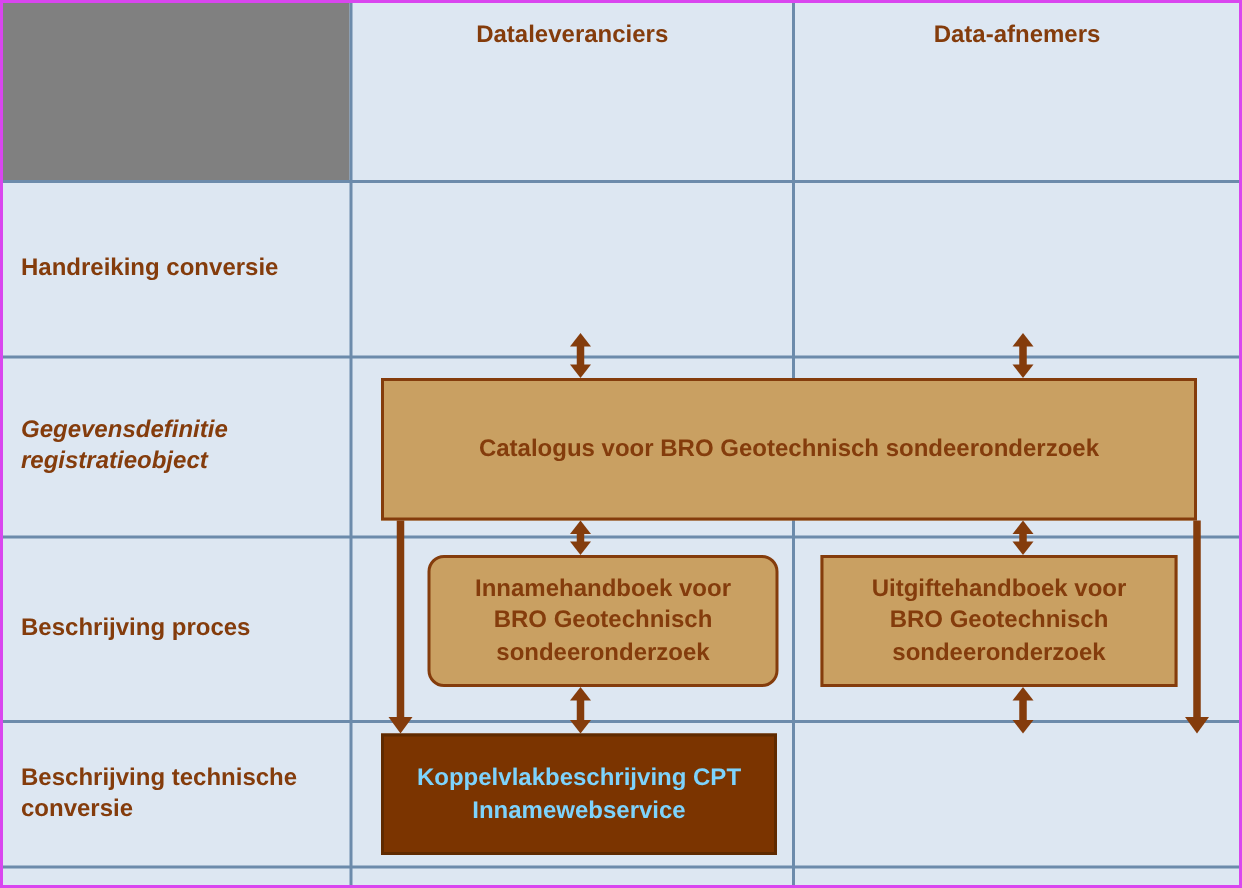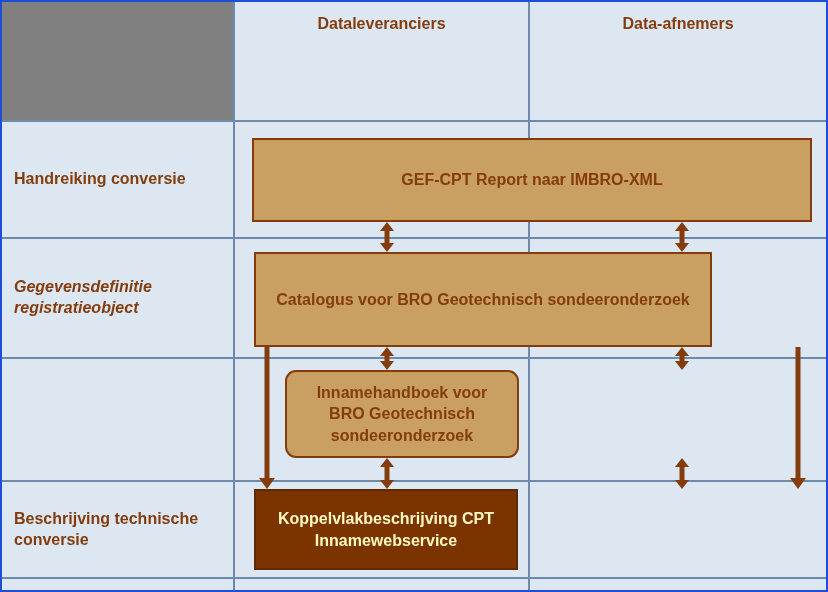--- a/index.html
+++ b/index.html
@@ -1,21 +1,21 @@
 <!DOCTYPE html>
 <html><head>
 <meta charset="utf-8">
 <style>
   * { margin:0; padding:0; box-sizing:border-box; }
   html,body { background:#ffffff; }
   body { font-family:"Liberation Sans", sans-serif; }
 
   .canvas {
     position:relative; width:828px; height:592px;
-    background:#dde7f2; border:2px solid #1d4ed8; overflow:hidden;
+    background:#dde7f2; border:2px solid #d946ef; overflow:hidden;
   }
 
   .gridline { position:absolute; background:#6c8bab; }
   .gridline.v { width:2px; top:0; height:588px; }
   .gridline.h { height:2px; left:0; width:824px; }
 
   .corner { position:absolute; left:0; top:0; width:231px; height:118px; background:#808080; }
 
   .colhead {
     position:absolute; top:6px; height:32px;
@@ -29,21 +29,21 @@
     padding-left:12px; padding-right:24px;
     font-weight:bold; font-size:16px; color:#843c0c; line-height:1.3;
   }
 
   .box {
     position:absolute; background:#c9a062; border:2px solid #843c0c;
     display:flex; align-items:center; justify-content:center;
     text-align:center; font-weight:bold; font-size:16px; color:#843c0c;
     line-height:1.35; padding:4px 20px;
   }
-  .box.dark { background:#7b3400; border-color:#5f2a00; color:#fef9c3; }
+  .box.dark { background:#7b3400; border-color:#5f2a00; color:#7dd3fc; }
 
   svg.arrows { position:absolute; left:0; top:0; pointer-events:none; }
 </style>
 </head>
 <body>
 
 <div class="canvas">
 
   <div class="corner"></div>
   <div class="gridline v" style="left:231px;"></div>
@@ -52,25 +52,26 @@
   <div class="gridline h" style="top:235px;"></div>
   <div class="gridline h" style="top:355px;"></div>
   <div class="gridline h" style="top:478px;"></div>
   <div class="gridline h" style="top:575px;"></div>
 
   <div class="colhead" style="left:233px; width:293px;">Dataleveranciers</div>
   <div class="colhead" style="left:528px; width:296px;text-align:right;">Data-afnemers</div>
 
   <div class="rowlabel" style="top:120px; height:115px;">Handreiking conversie</div>
   <div class="rowlabel" style="top:237px; height:118px;font-style:italic;">Gegevensdefinitie registratieobject</div>
+  <div class="rowlabel" style="top:357px; height:121px;">Beschrijving proces</div>
   <div class="rowlabel" style="top:480px; height:95px;">Beschrijving technische conversie</div>
 
-  <div class="box" style="left:250px; top:136px; width:560px; height:84px;">GEF-CPT Report naar IMBRO-XML</div>
-  <div class="box" style="left:252px; top:250px; width:458px; height:95px;">Catalogus voor BRO Geotechnisch sondeeronderzoek</div>
+  <div class="box" style="left:252px; top:250px; width:544px; height:95px;">Catalogus voor BRO Geotechnisch sondeeronderzoek</div>
   <div class="box" style="left:283px; top:368px; width:234px; height:88px;border-radius:11px;">Innamehandboek voor BRO Geotechnisch sondeeronderzoek</div>
+  <div class="box" style="left:545px; top:368px; width:238px; height:88px;">Uitgiftehandboek voor BRO Geotechnisch sondeeronderzoek</div>
   <div class="box dark" style="left:252px; top:487px; width:264px; height:81px;">Koppelvlakbeschrijving CPT Innamewebservice</div>
 
   <svg class="arrows" width="828" height="592" viewBox="0 0 828 592">
     <g fill="#843c0c" stroke="#843c0c">
 
       <g>
         <polygon stroke="none" points="385,220 378,229 392,229"></polygon>
         <line x1="385" y1="227" x2="385" y2="243" stroke-width="5"></line>
         <polygon stroke="none" points="385,250 378,241 392,241"></polygon>
       </g>

